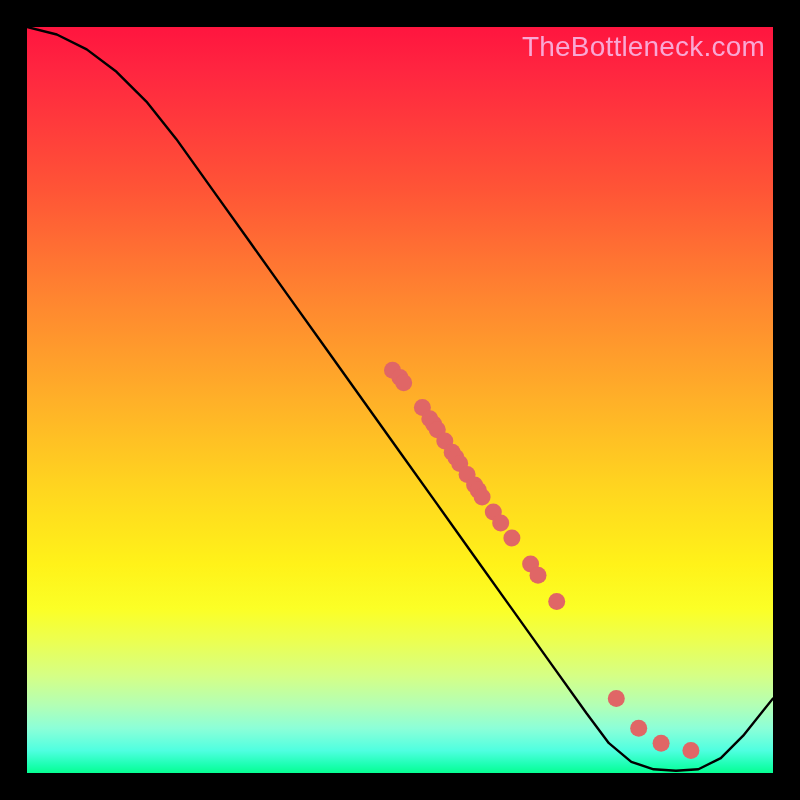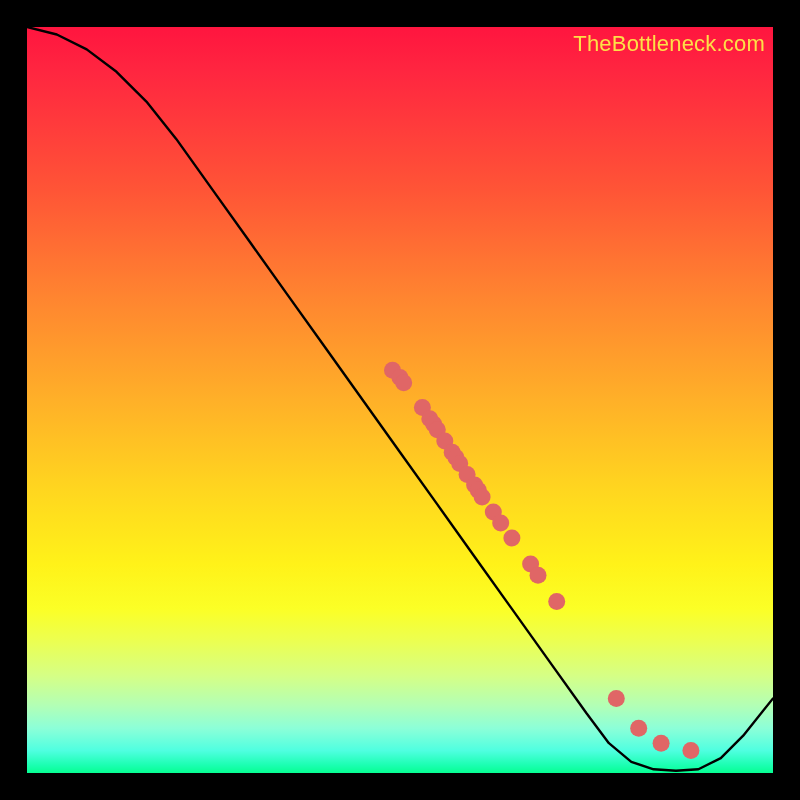--- a/index.html
+++ b/index.html
@@ -44,22 +44,22 @@
       #8cffd8 94%,
       #4fffe0 97%,
       #1affb0 99%,
       #06ff92 100%
     );
   }
   .watermark {
     position: absolute;
     top: 4px;
     right: 8px;
-    color: #fde047;
-    font-size: 22px;
+    color: #f9a8d4;
+    font-size: 28px;
     font-weight: 500;
     letter-spacing: 0.2px;
     user-select: none;
   }
   svg {
     position: absolute;
     inset: 0;
   }
 </style>
 </head>

